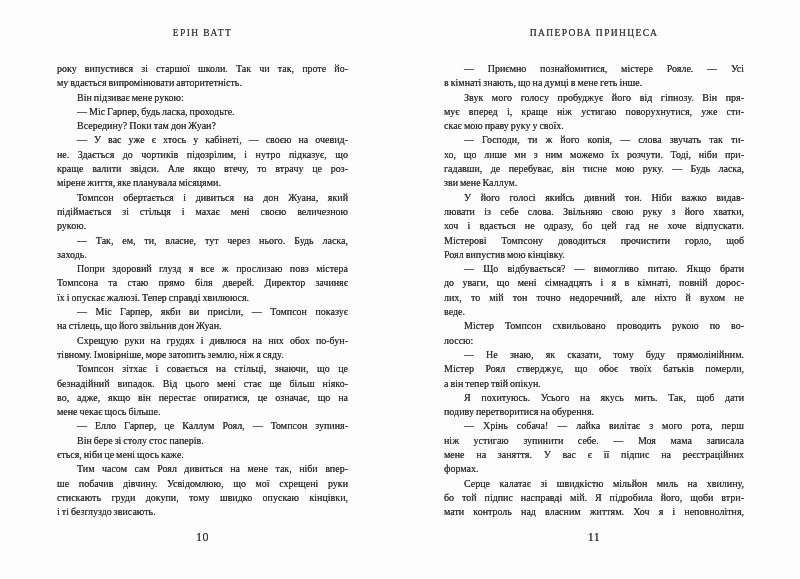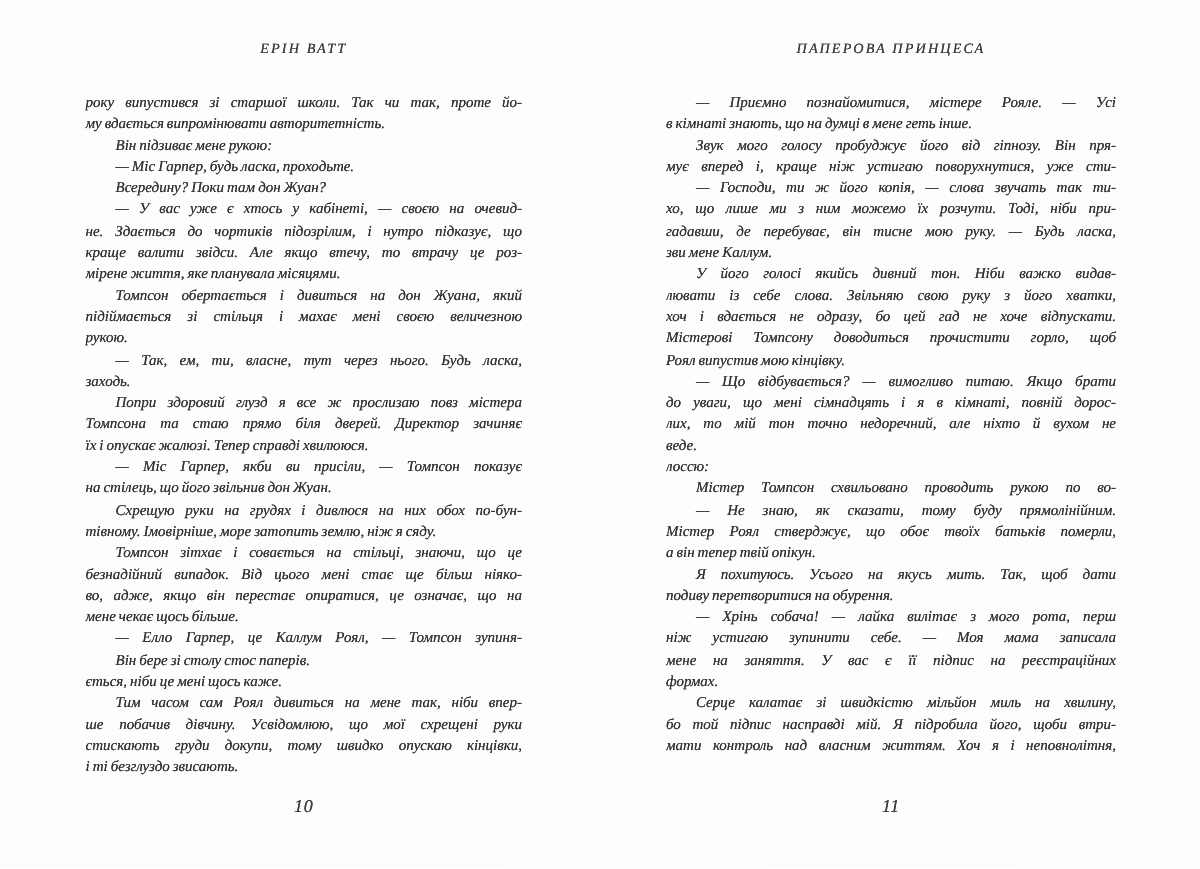--- a/index.html
+++ b/index.html
@@ -8,21 +8,20 @@
     background: #ffffff;
   }
   .stage {
     position: relative;
     width: 800px;
     height: 579px;
     background: var(--paper, #fdfdfd);
     overflow: hidden;
     font-family: "Liberation Serif", "DejaVu Serif", serif;
     color: var(--ink, #353535);
-    font-style: italic;
   }
   .page {
     position: absolute;
     top: 0;
     height: 579px;
   }
   .page.left  { left: 57px;  width: 291px; }
   .page.right { left: 444px; width: 300px; }
 
   .running-head {
@@ -112,35 +111,36 @@
     <div class="folio">10</div>
   </div>
 
   <div class="page right">
     <div class="running-head">ПАПЕРОВА ПРИНЦЕСА</div>
     <div class="body-text">
         <div class="line ind">— Приємно познайомитися, містере Рояле. — Усі</div>
         <div class="line pend">в кімнаті знають, що на думці в мене геть інше.</div>
         <div class="line ind">Звук мого голосу пробуджує його від гіпнозу. Він пря-</div>
         <div class="line">мує вперед і, краще ніж устигаю поворухнутися, уже сти-</div>
+        <div class="line pend">скає мою праву руку у своїх.</div>
         <div class="line ind">— Господи, ти ж його копія, — слова звучать так ти-</div>
         <div class="line">хо, що лише ми з ним можемо їх розчути. Тоді, ніби при-</div>
         <div class="line">гадавши, де перебуває, він тисне мою руку. — Будь ласка,</div>
         <div class="line pend">зви мене Каллум.</div>
         <div class="line ind">У його голосі якийсь дивний тон. Ніби важко видав-</div>
         <div class="line">лювати із себе слова. Звільняю свою руку з його хватки,</div>
         <div class="line">хоч і вдається не одразу, бо цей гад не хоче відпускати.</div>
         <div class="line">Містерові Томпсону доводиться прочистити горло, щоб</div>
         <div class="line pend">Роял випустив мою кінцівку.</div>
         <div class="line ind">— Що відбувається? — вимогливо питаю. Якщо брати</div>
         <div class="line">до уваги, що мені сімнадцять і я в кімнаті, повній дорос-</div>
         <div class="line">лих, то мій тон точно недоречний, але ніхто й вухом не</div>
         <div class="line pend">веде.</div>
+        <div class="line ind">Містер Томпсон схвильовано проводить рукою по во-</div>
         <div class="line pend">лоссю:</div>
-        <div class="line ind">Містер Томпсон схвильовано проводить рукою по во-</div>
         <div class="line ind">— Не знаю, як сказати, тому буду прямолінійним.</div>
         <div class="line">Містер Роял стверджує, що обоє твоїх батьків померли,</div>
         <div class="line pend">а він тепер твій опікун.</div>
         <div class="line ind">Я похитуюсь. Усього на якусь мить. Так, щоб дати</div>
         <div class="line pend">подиву перетворитися на обурення.</div>
         <div class="line ind">— Хрінь собача! — лайка вилітає з мого рота, перш</div>
         <div class="line">ніж устигаю зупинити себе. — Моя мама записала</div>
         <div class="line">мене на заняття. У вас є її підпис на реєстраційних</div>
         <div class="line pend">формах.</div>
         <div class="line ind">Серце калатає зі швидкістю мільйон миль на хвилину,</div>

